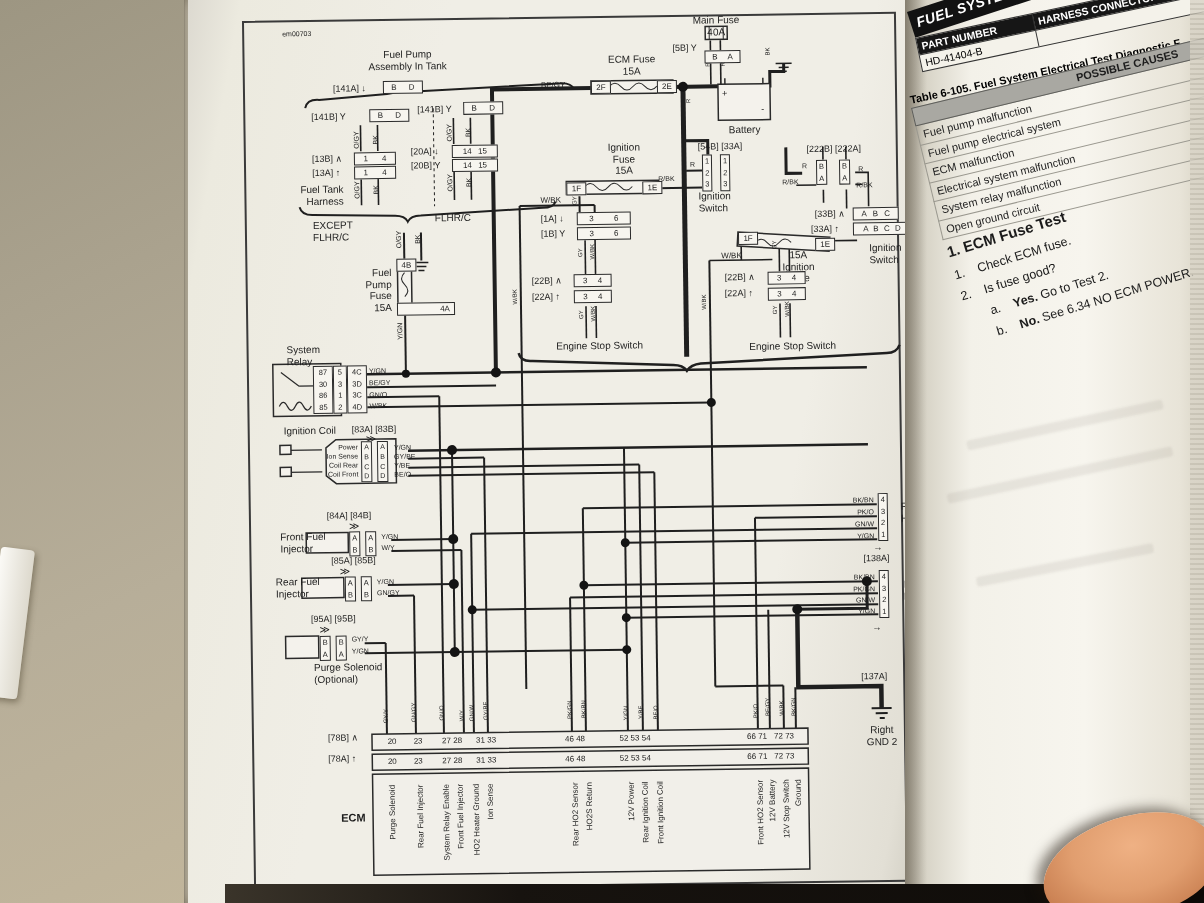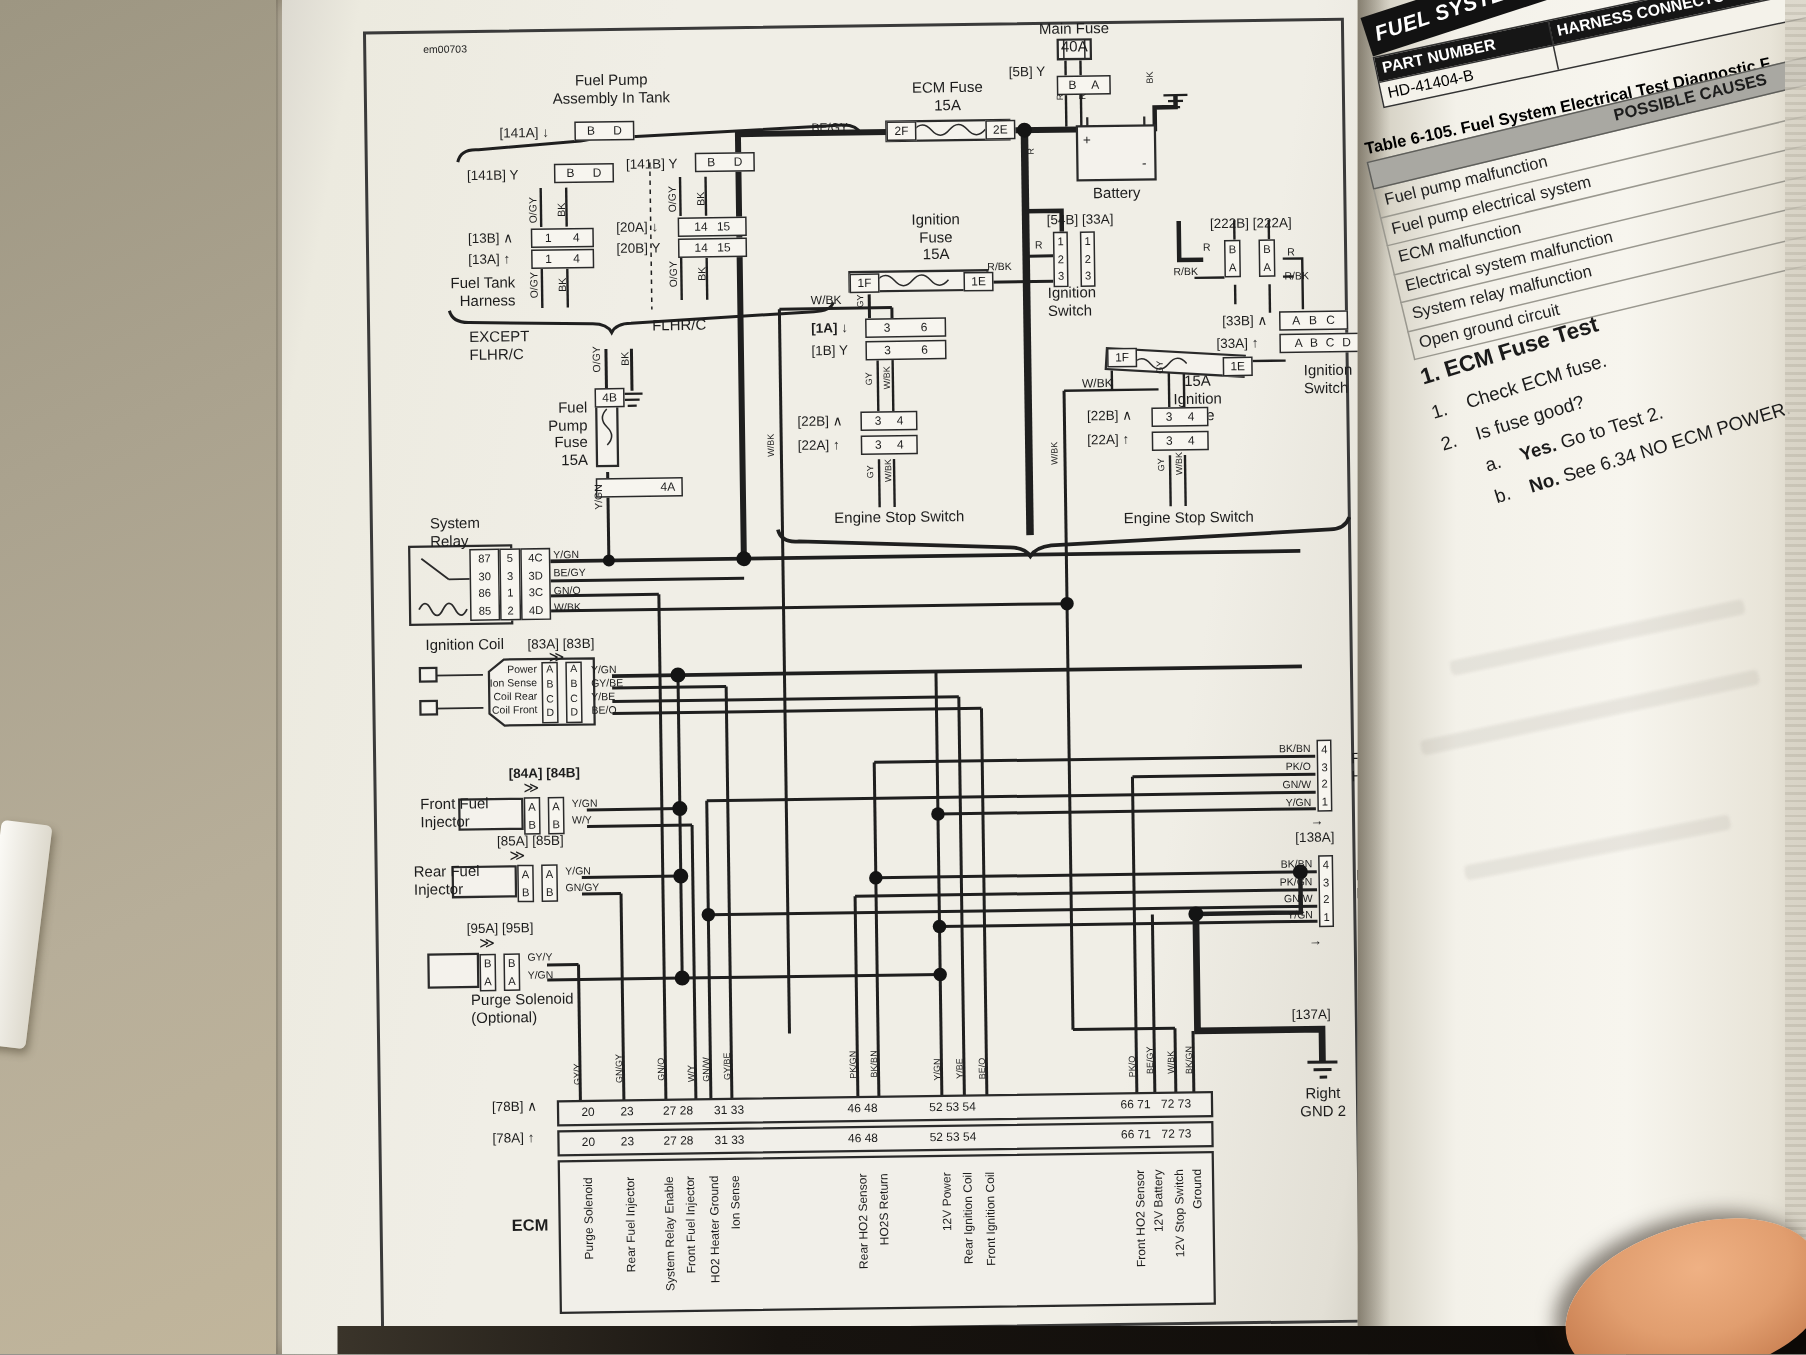--- a/index.html
+++ b/index.html
@@ -264,21 +264,21 @@
         <div class="dl" style="left: 316px; top: 216px; font-size: 10px;">EXCEPT
 FLHR/C</div>
         <div class="dl" style="left: 438px; top: 210px; font-size: 10px;">FLHR/C</div>
         <div class="dl v" style="left: 398px; top: 228px; font-size: 7px;">O/GY</div>
         <div class="dl v" style="left: 417px; top: 232px; font-size: 7px;">BK</div>
         <div class="dl pbox" style="left: 399px; top: 256px; width: 14px;">4B</div>
         <div class="dl tr" style="left: 352px; top: 264px; font-size: 10px; width: 42px;">Fuel
 Pump
 Fuse
 15A</div>
-        <div class="dl pbox" style="left: 399px; top: 316px; width: 14px; padding-left: 40px;">4A</div>
+        <div class="dl pbox" style="left: 399px; top: 300px; width: 14px; padding-left: 40px;">4A</div>
         <div class="dl v" style="left: 398px; top: 320px; font-size: 7px;">Y/GN</div>
         <div class="dl c" style="left: 722px; top: 16px; font-size: 10px;">Main Fuse
 40A</div>
         <div class="dl" style="left: 678px; top: 44px;">[5B] Y</div>
         <div class="dl pbox" style="left: 710px; top: 52px; width: 30px; word-spacing: 8px;">B A</div>
         <div class="dl v" style="left: 710px; top: 64px; font-size: 6px;">R</div>
         <div class="dl v" style="left: 725px; top: 64px; font-size: 6px;">R</div>
         <div class="dl c" style="left: 637px; top: 54px; font-size: 10px;">ECM Fuse
 15A</div>
         <div class="dl pbox" style="left: 596px; top: 81px; width: 14px;">2F</div>
@@ -300,21 +300,21 @@
         <div class="dl pcol" style="left: 706px; top: 156px;">1
 2
 3</div>
         <div class="dl pcol" style="left: 724px; top: 156px;">1
 2
 3</div>
         <div class="dl" style="left: 702px; top: 192px; font-size: 10px;">Ignition
 Switch</div>
         <div class="dl" style="left: 544px; top: 195px; font-size: 8px;">W/BK</div>
         <div class="dl v" style="left: 575px; top: 196px; font-size: 6px;">GY</div>
-        <div class="dl" style="left: 544px; top: 213px; font-weight: bold;">[1A] ↓</div>
+        <div class="dl" style="left: 544px; top: 213px;">[1A] ↓</div>
         <div class="dl pbox" style="left: 580px; top: 212px; width: 48px; word-spacing: 18px;">3 6</div>
         <div class="dl" style="left: 544px; top: 228px;">[1B] Y</div>
         <div class="dl pbox" style="left: 580px; top: 227px; width: 48px; word-spacing: 18px;">3 6</div>
         <div class="dl v" style="left: 580px; top: 248px; font-size: 6px;">GY</div>
         <div class="dl v" style="left: 592px; top: 244px; font-size: 6px;">W/BK</div>
         <div class="dl" style="left: 534px; top: 275px;">[22B] ∧</div>
         <div class="dl pbox" style="left: 576px; top: 274px; width: 32px; word-spacing: 8px;">3 4</div>
         <div class="dl" style="left: 534px; top: 291px;">[22A] ↑</div>
         <div class="dl pbox" style="left: 576px; top: 290px; width: 32px; word-spacing: 8px;">3 4</div>
         <div class="dl v" style="left: 580px; top: 310px; font-size: 6px;">GY</div>
@@ -381,21 +381,21 @@
 C
 D</div>
         <div class="dl pcol t" style="left: 377px; top: 438px;">A
 B
 C
 D</div>
         <div class="dl" style="left: 394px; top: 441px; font-size: 7px;">Y/GN</div>
         <div class="dl" style="left: 394px; top: 450px; font-size: 7px;">GY/BE</div>
         <div class="dl" style="left: 394px; top: 459px; font-size: 7px;">Y/BE</div>
         <div class="dl" style="left: 394px; top: 468px; font-size: 7px;">BE/O</div>
-        <div class="dl c" style="left: 362px; top: 507px; font-weight: bold;">[84A] [84B]</div>
+        <div class="dl c" style="left: 348px; top: 507px;">[84A] [84B]</div>
         <div class="dl" style="left: 348px; top: 517px; font-size: 10px;">≫</div>
         <div class="dl" style="left: 279px; top: 527px; font-size: 10px;">Front Fuel
 Injector</div>
         <div class="dl pcol" style="left: 348px; top: 528px;">A
 B</div>
         <div class="dl pcol" style="left: 364px; top: 528px;">A
 B</div>
         <div class="dl" style="left: 380px; top: 530px; font-size: 7px;">Y/GN</div>
         <div class="dl" style="left: 380px; top: 541px; font-size: 7px;">W/Y</div>
         <div class="dl c" style="left: 352px; top: 552px;">[85A] [85B]</div>

